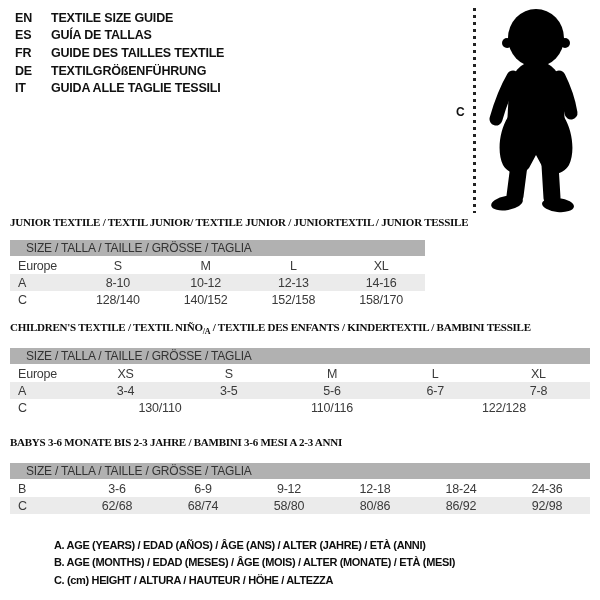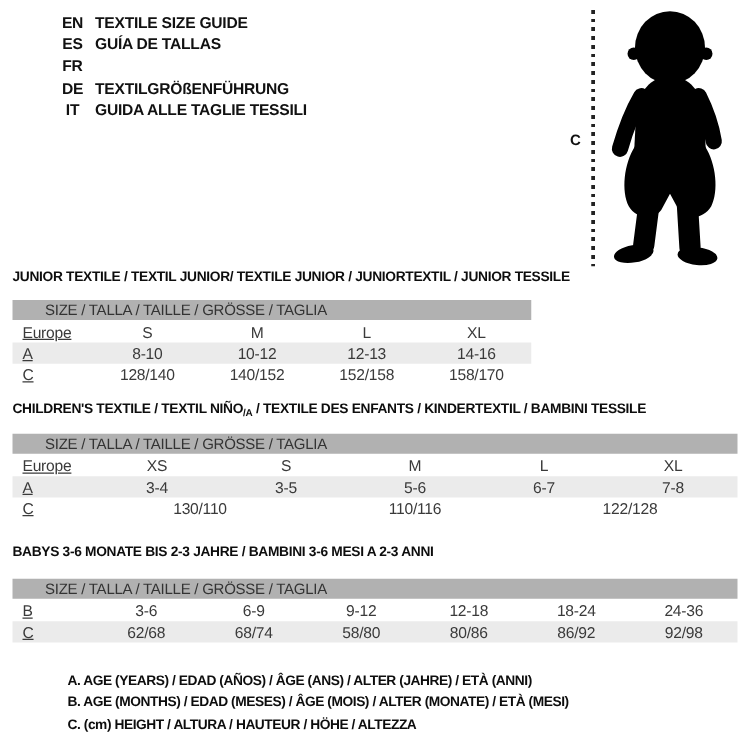--- a/index.html
+++ b/index.html
@@ -1,47 +1,47 @@
 <!DOCTYPE html>
 <html><head>
 <meta charset="utf-8">
 <style>
   html,body{margin:0;padding:0;background:#fff;}
   .page{
     position:relative;width:600px;height:600px;background:#ffffff;overflow:hidden;
     font-family:"Liberation Sans","DejaVu Sans",sans-serif;color:#111;
   }
   
-  .lang-block{position:absolute;left:40px;top:9px;text-align:center;}
+  .lang-block{position:absolute;left:15px;top:9px;}
   .lang-row{display:flex;height:17.6px;align-items:center;font-weight:bold;
             font-size:12.5px;letter-spacing:-0.2px;color:#111;}
   .lang-code{width:36px;flex:none;}
   
   .figure-area{position:absolute;left:440px;top:0;width:160px;height:220px;}
   .dotted-line{position:absolute;left:33px;top:8px;width:3px;height:205px;
        background:repeating-linear-gradient(to bottom,#222 0 3px,transparent 3px 7px);}
   .measure-label{position:absolute;left:16px;top:105px;font-weight:bold;font-size:12px;color:#111;}
   .silhouette{position:absolute;left:40px;top:5px;}
   
   .size-section{position:absolute;left:10px;}
   #sec1{top:216px;width:415px;}
   #sec2{top:321px;width:580px;}
   #sec3{top:423px;width:580px;}
   .sec-title{margin:0;font-size:11px;font-weight:bold;color:#0d0d0d;
-             letter-spacing:-0.25px;white-space:nowrap;line-height:13px;}
+             letter-spacing:-0.25px;white-space:nowrap;line-height:13px;font-family:Liberation Serif, serif;}
   .sec-title sub{font-size:8px;}
   #sec1 .size-table{margin-top:11px;}
   #sec2 .size-table{margin-top:10px;}
   #sec3 .size-table{margin-top:14px;}
   .size-bar{height:16px;line-height:16px;background:#b1b1b1;color:#333;
-            font-size:12px;padding-left:26px;letter-spacing:-0.2px;margin-bottom:1px;}
+            font-size:12px;padding-left:16px;letter-spacing:-0.2px;margin-bottom:1px;}
   .trow{display:flex;height:17px;align-items:center;font-size:12.5px;
         letter-spacing:-0.2px;color:#3a3a3a;}
   .trow.alt{background:#ebebeb;}
-  .cell-label{width:64px;padding-left:8px;flex:none;box-sizing:border-box;text-decoration:underline;}
+  .cell-label{width:64px;padding-left:8px;flex:none;box-sizing:border-box;}
   .cell-val{flex:1;text-align:center;}
   
   .notes{position:absolute;left:10px;top:536px;margin-left:44px;}
   .note-line{height:17.6px;display:flex;align-items:center;font-size:11px;
              font-weight:bold;letter-spacing:-0.35px;color:#0d0d0d;white-space:nowrap;}
 </style>
 </head>
 <body>
 
 <div class="page">
@@ -50,20 +50,21 @@
     <div class="lang-row">
       <span class="lang-code">EN</span>
       <span>TEXTILE SIZE GUIDE</span>
     </div>
     <div class="lang-row">
       <span class="lang-code">ES</span>
       <span>GUÍA DE TALLAS</span>
     </div>
     <div class="lang-row">
       <span class="lang-code">FR</span>
+      <span>GUIDE DES TAILLES TEXTILE</span>
     </div>
     <div class="lang-row">
       <span class="lang-code">DE</span>
       <span>TEXTILGRÖßENFÜHRUNG</span>
     </div>
     <div class="lang-row">
       <span class="lang-code">IT</span>
       <span>GUIDA ALLE TAGLIE TESSILI</span>
     </div>
   </div>

